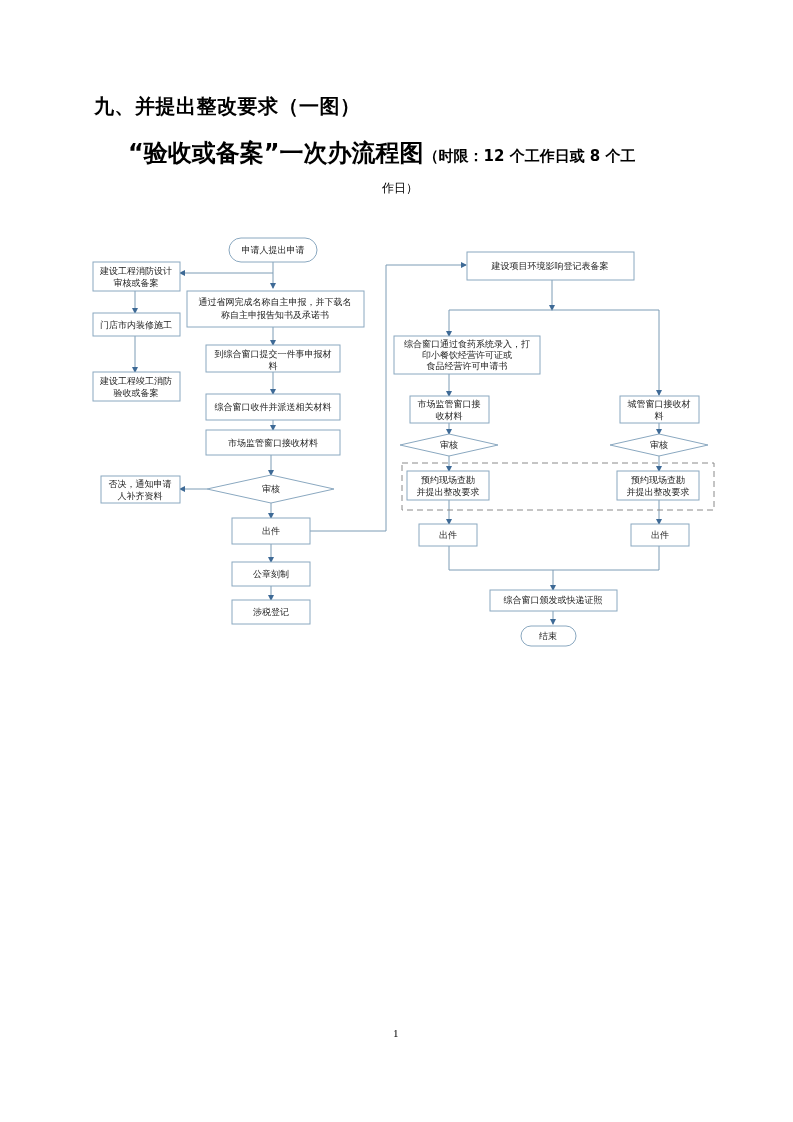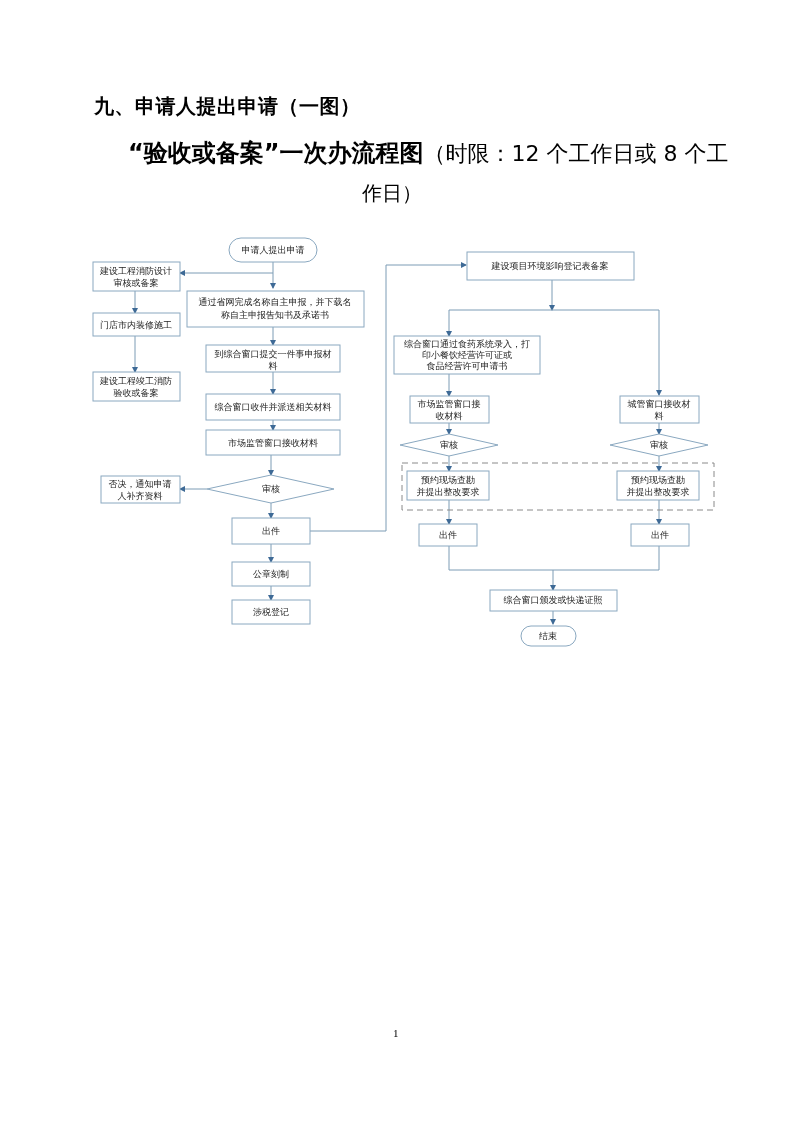--- a/index.html
+++ b/index.html
@@ -1,31 +1,31 @@
 <!DOCTYPE html>
 <html><head>
 <meta charset="utf-8">
 <style>
   html,body{margin:0;padding:0;background:#ffffff;}
   body{width:793px;height:1122px;position:relative;overflow:hidden;font-family:"DejaVu Sans",sans-serif;color:#000;}
   .h1{position:absolute;left:94px;top:93px;font-size:20px;font-weight:bold;letter-spacing:0.5px;}
   .h2{position:absolute;left:128px;top:137px;font-size:24px;font-weight:bold;}
-  .h2 .sub{font-size:22px;font-weight:normal;}
-  .h2b{position:absolute;left:362px;top:180px;font-size:20px;}
+  .h2 .sub{font-size:15px;font-weight:bold;}
+  .h2b{position:absolute;left:382px;top:180px;font-size:12px;}
   .pageno{position:absolute;left:393px;top:1027px;font-size:11px;font-family:"Liberation Serif",serif;}
   svg{position:absolute;left:0;top:0;}
   .fc-text{font-family:"DejaVu Serif",serif;font-size:9px;fill:#222;}
   .box{fill:#fff;stroke:#8aa8c0;stroke-width:1;}
   .line{fill:none;stroke:#7d9cb5;stroke-width:1;}
   .dash{fill:none;stroke:#8a8a8a;stroke-width:1;stroke-dasharray:6,4;}
 </style>
 </head>
 <body>
 
-<div class="h1">九、申请人提出申请（一图）</div>
+<div class="h1">九、并提出整改要求（一图）</div>
 <div class="h2"><span>“验收或备案”一次办流程图</span><span class="sub">（时限：12 个工作日或 8 个工</span></div>
 <div class="h2b">作日）</div>
 
 <svg width="793" height="1122">
   <defs>
     <marker id="arr" markerWidth="6" markerHeight="6" refX="5" refY="3" orient="auto">
       <path d="M0,0 L6,3 L0,6 z" fill="#3e6a96"></path>
     </marker>
   </defs>
 

